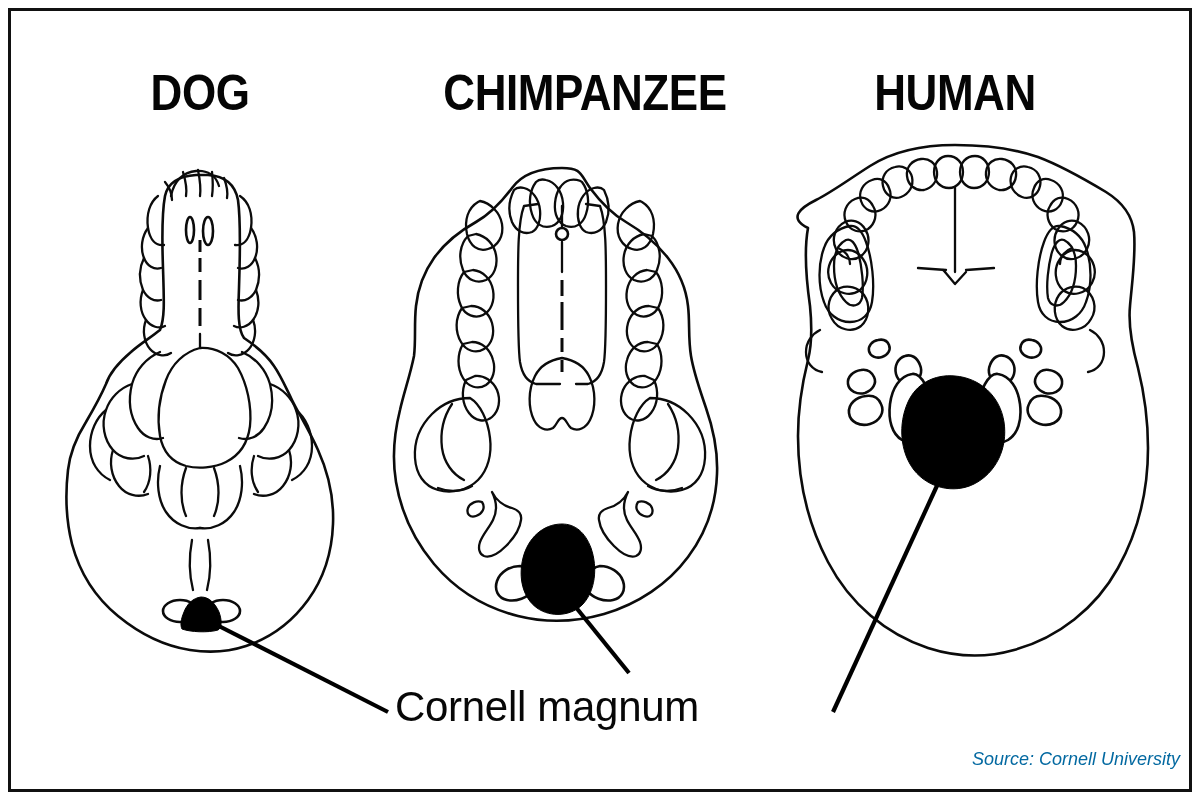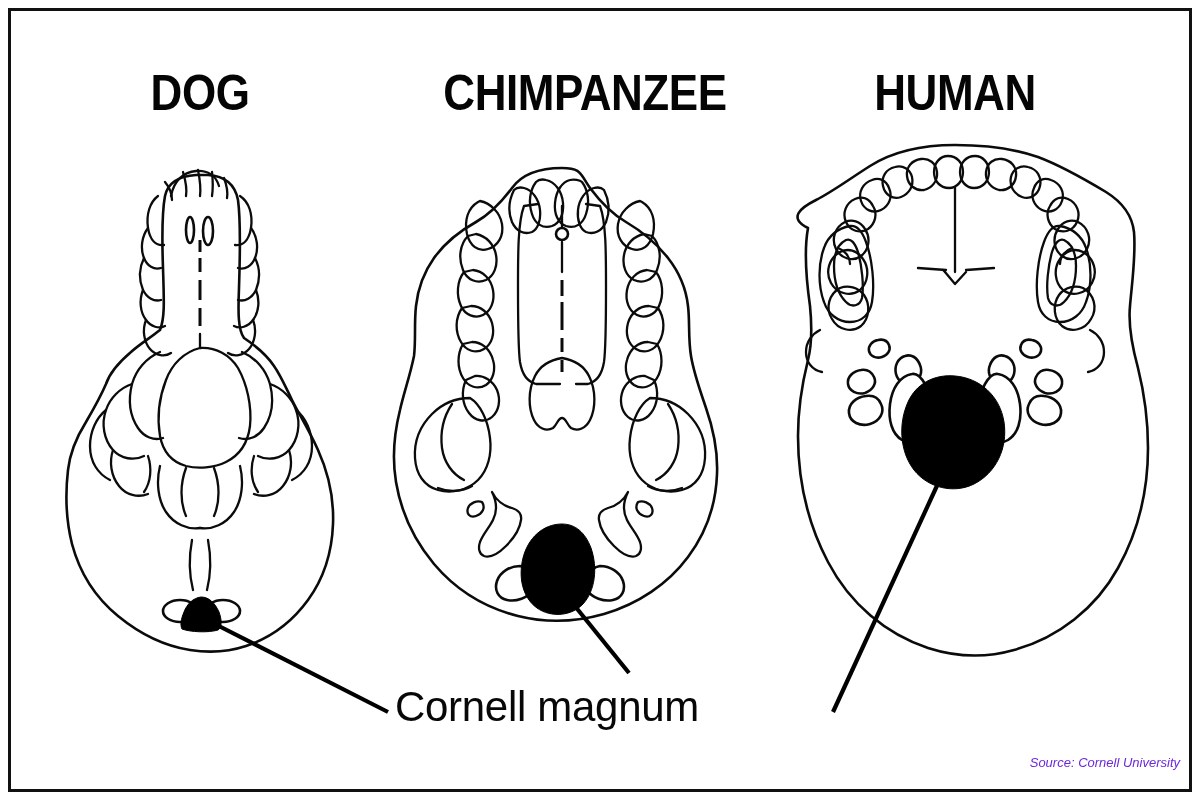--- a/index.html
+++ b/index.html
@@ -50,23 +50,23 @@
     font-size: 42px;
     font-weight: 400;
     color: #070707;
     white-space: nowrap;
     letter-spacing: -0.3px;
   }
   #source-note {
     position: absolute;
     right: 28px;
     bottom: 30px;
-    font-size: 13px;
+    font-size: 18px;
     font-style: italic;
-    color: #6d28d9;
+    color: #0369a1;
     white-space: nowrap;
   }
   svg.art {
     position: absolute;
     left: 0;
     top: 0;
     width: 1200px;
     height: 800px;
     pointer-events: none;
   }

